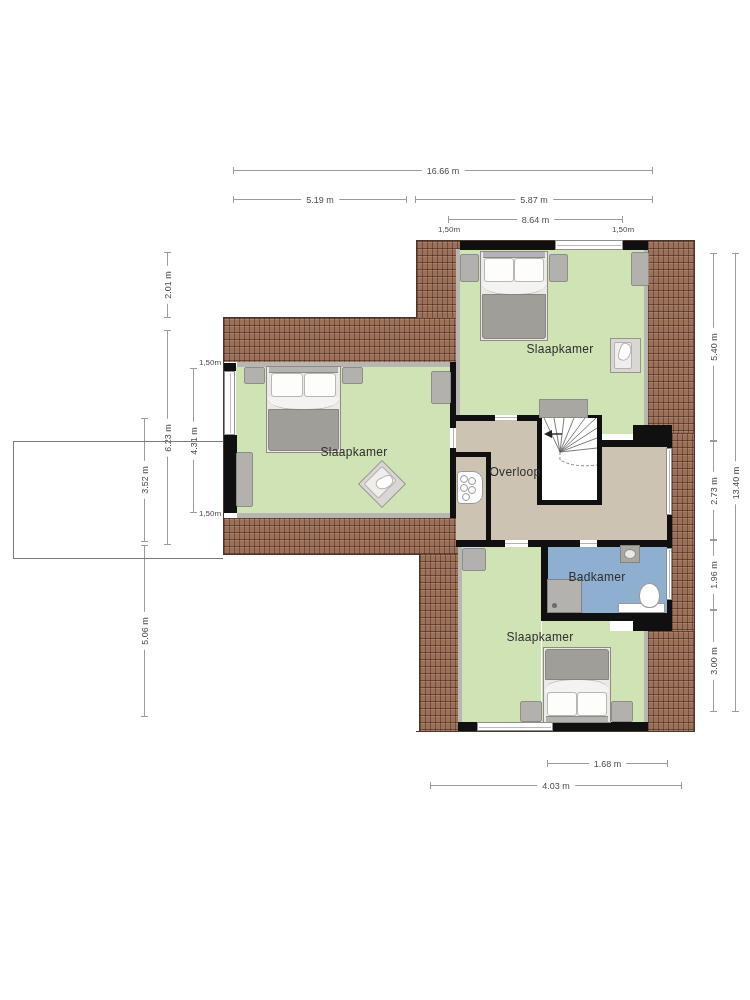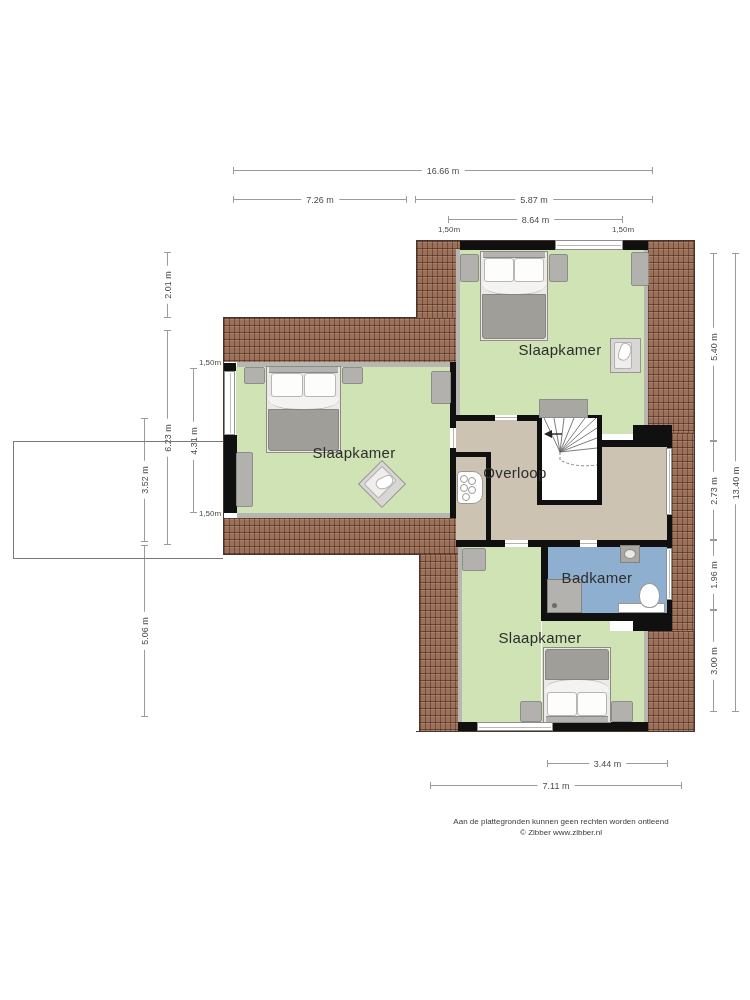--- a/index.html
+++ b/index.html
@@ -19,21 +19,21 @@
   .tan{background:var(--floor-hall,#cdc3b2);}
   .blue{background:var(--floor-bath,#8fafd0);}
   .wall{position:absolute;background:var(--wall,#101010);}
   .halfwall{position:absolute;background:#a9a7a2;border:1px solid #8e8c88;box-sizing:border-box;}
   
   .win{position:absolute;background:#fff;border:1px solid #8f8f8f;box-sizing:border-box;}
   .win.h::after{content:"";position:absolute;left:1px;right:1px;top:50%;height:1px;background:#b9b9b9;}
   .win.v::after{content:"";position:absolute;top:1px;bottom:1px;left:50%;width:1px;background:#b9b9b9;}
   .doorline{position:absolute;background:#b9b2a6;}
   
-  .roomlabel{position:absolute;transform:translate(-50%,-50%);font-size:15px;color:#2d2d2d;
+  .roomlabel{position:absolute;transform:translate(-50%,-50%);font-size:12px;color:#2d2d2d;
              letter-spacing:.3px;white-space:nowrap;}
   
   .dimh{position:absolute;border-top:1px solid #9b9b9b;}
   .dimh::before,.dimh::after{content:"";position:absolute;top:-4px;width:1px;height:7px;background:#9b9b9b;}
   .dimh::before{left:0}.dimh::after{right:0}
   .dimh>span{position:absolute;left:50%;top:0;transform:translate(-50%,-50%);background:#fff;
              padding:0 5px;font-size:9px;color:#4c4c4c;white-space:nowrap;}
   .dimv{position:absolute;border-left:1px solid #9b9b9b;}
   .dimv::before,.dimv::after{content:"";position:absolute;left:-4px;height:1px;width:7px;background:#9b9b9b;}
   .dimv::before{top:0}.dimv::after{bottom:0}
@@ -69,21 +69,21 @@
 </style>
 </head>
 <body>
 
 <div id="canvas">
 
   <div class="dimh" style="left:233px;top:170px;width:420px">
       <span>16.66 m</span>
     </div>
   <div class="dimh" style="left:233px;top:199px;width:174px">
-      <span>7.26 m</span>
+      <span>5.19 m</span>
     </div>
   <div class="dimh" style="left:415px;top:199px;width:238px">
       <span>5.87 m</span>
     </div>
   <div class="dimh" style="left:448px;top:219px;width:175px">
       <span>8.64 m</span>
     </div>
   <div class="minidim" style="left:449px;top:229px">1,50m</div>
   <div class="minidim" style="left:623px;top:229px">1,50m</div>
 
@@ -115,24 +115,24 @@
       <span>1.96 m</span>
     </div>
   <div class="dimv" style="left:713px;top:610px;height:102px">
       <span>3.00 m</span>
     </div>
   <div class="dimv" style="left:735px;top:253px;height:459px">
       <span>13.40 m</span>
     </div>
 
   <div class="dimh" style="left:547px;top:763px;width:121px">
-      <span>3.44 m</span>
+      <span>1.68 m</span>
     </div>
   <div class="dimh" style="left:430px;top:785px;width:252px">
-      <span>7.11 m</span>
+      <span>4.03 m</span>
     </div>
 
   <div class="refline" style="left:13px;top:441px;width:210px;height:1px"></div>
   <div class="refline" style="left:13px;top:441px;width:1px;height:117px"></div>
   <div class="refline" style="left:13px;top:558px;width:210px;height:1px"></div>
 
   <div class="oline" style="left:416px;top:240px;width:279px;height:1px"></div>
   <div class="oline" style="left:694px;top:240px;width:1px;height:492px"></div>
   <div class="oline" style="left:416px;top:731px;width:279px;height:1px"></div>
   <div class="oline" style="left:416px;top:240px;width:1px;height:78px"></div>
@@ -284,18 +284,14 @@
     <div class="fold"></div>
     <div class="blanket"></div>
   </div>
 
   <div class="roomlabel" style="left:560px;top:349px">Slaapkamer</div>
   <div class="roomlabel" style="left:354px;top:452px">Slaapkamer</div>
   <div class="roomlabel" style="left:515px;top:472px">Overloop</div>
   <div class="roomlabel" style="left:597px;top:577px">Badkamer</div>
   <div class="roomlabel" style="left:540px;top:637px">Slaapkamer</div>
 
-  <div class="footer" style="left:561px;top:816px">
-    <div>Aan de plattegronden kunnen geen rechten worden ontleend</div>
-    <div>© Zibber www.zibber.nl</div>
-  </div>
 
 </div>
 
 </body></html>

